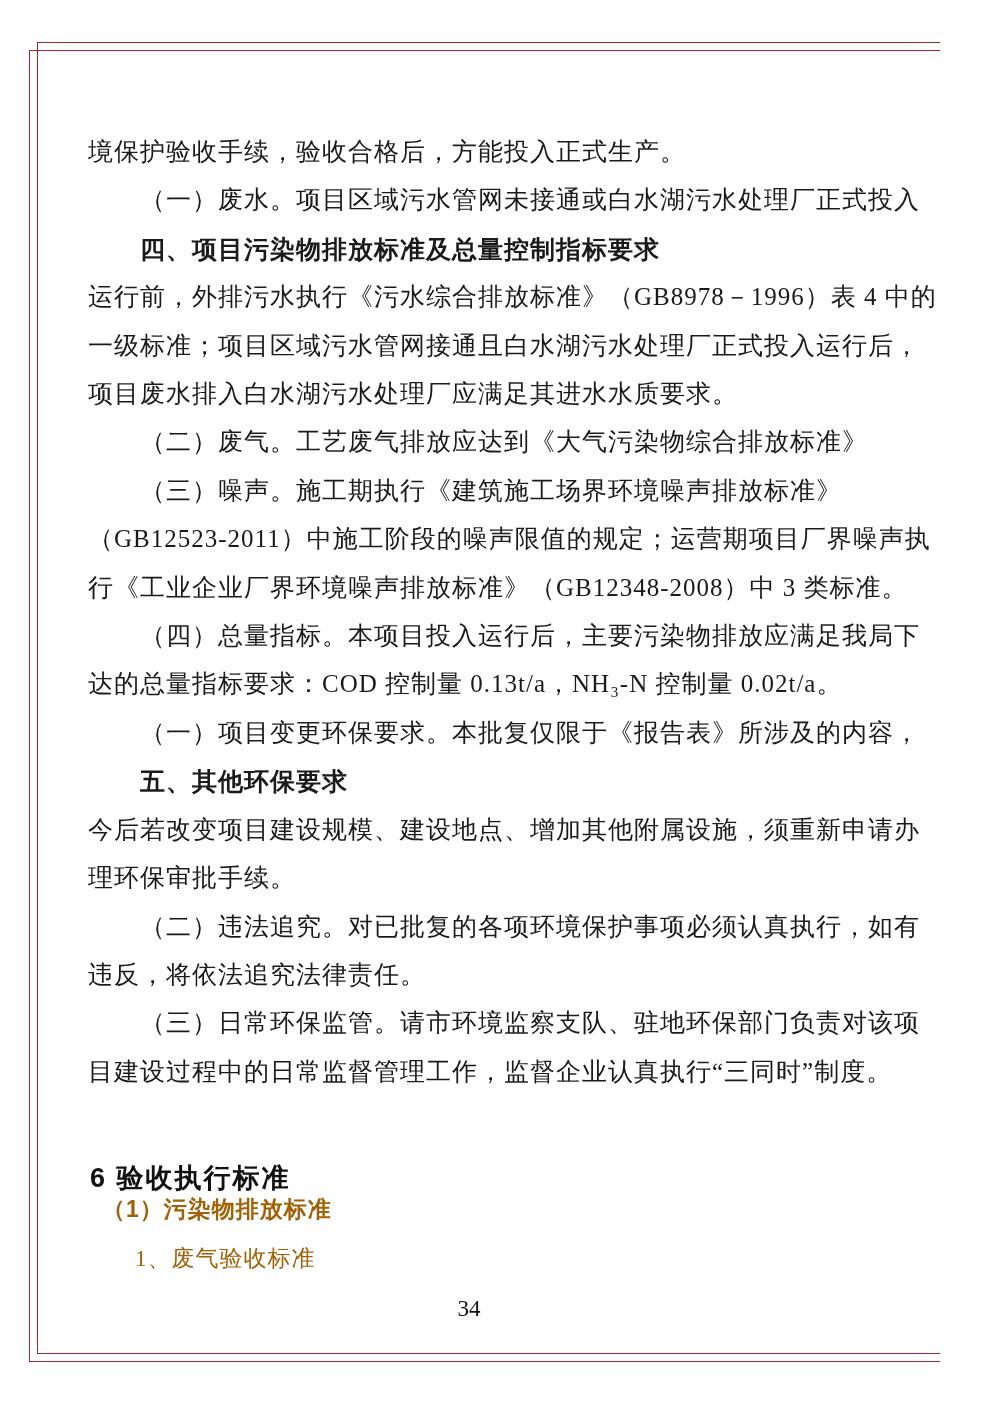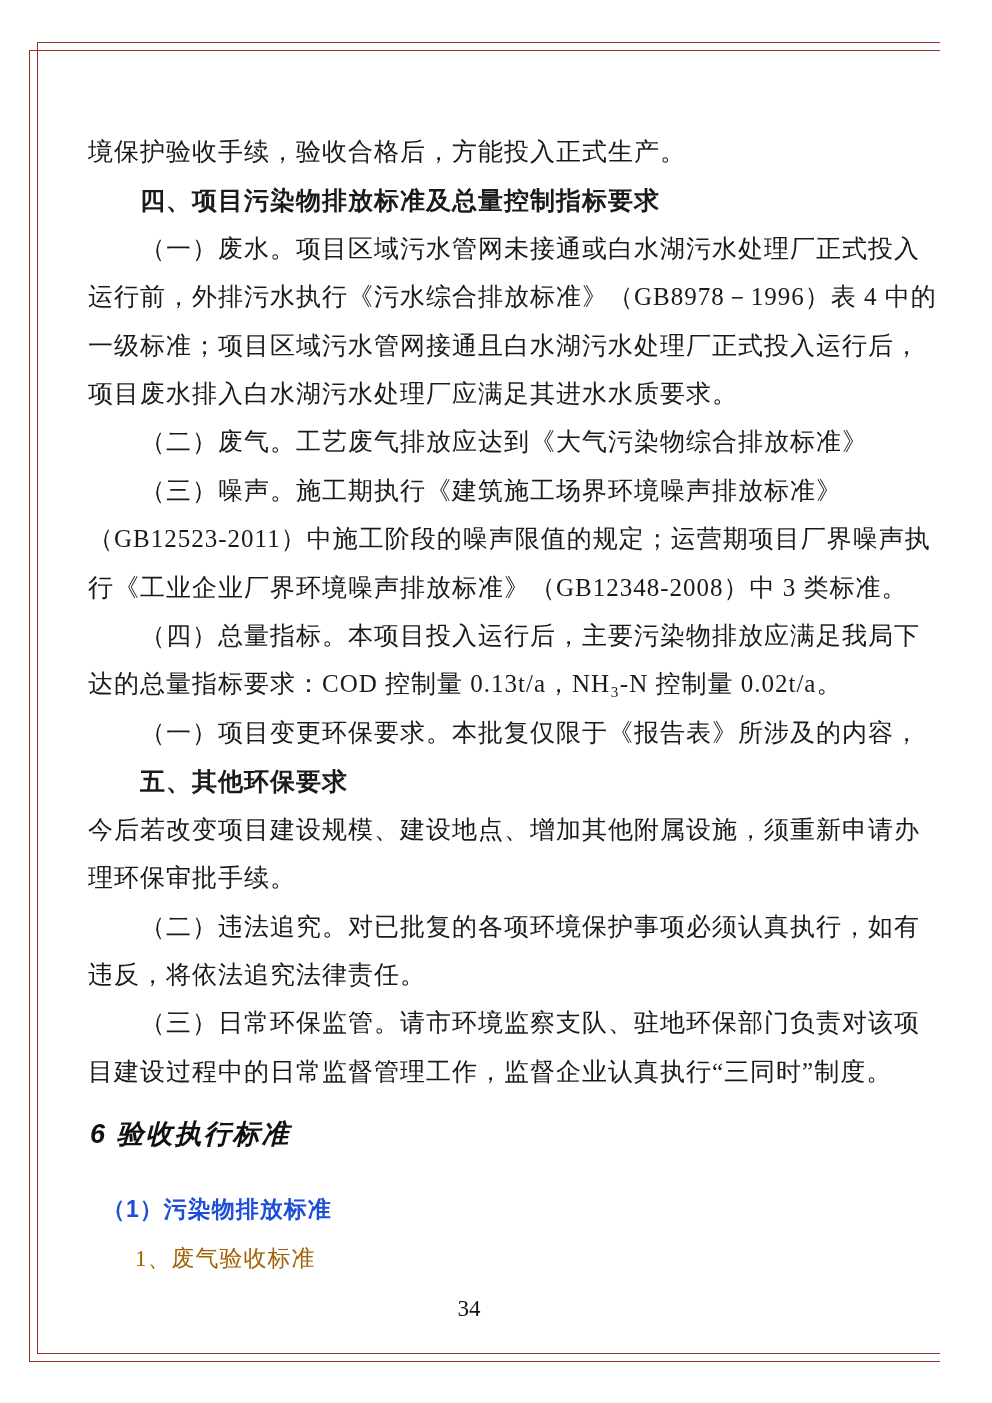--- a/index.html
+++ b/index.html
@@ -41,42 +41,41 @@
   }
   .line.indent { padding-left: 52px; }
   .line.bold {
     font-weight: 700;
     font-family: "Liberation Sans", "DejaVu Sans", sans-serif;
   }
 
   .chapter-heading {
     position: absolute;
     left: 90px;
-    top: 1116px;
+    top: 1160px;
     margin: 0;
     font-size: 27px;
     line-height: 36px;
     font-weight: 700;
     letter-spacing: 2px;
     font-family: "Liberation Sans", "DejaVu Sans", sans-serif;
     color: #111;
     white-space: nowrap;
-    font-style: italic;
   }
   .sub-heading {
     position: absolute;
     left: 102px;
     top: 1192px;
     margin: 0;
     font-size: 23px;
     line-height: 34px;
     font-weight: 700;
     letter-spacing: 1px;
     font-family: "Liberation Sans", "DejaVu Sans", sans-serif;
-    color: #1d4ed8;
+    color: #a16207;
     white-space: nowrap;
   }
   .list-item {
     position: absolute;
     left: 135px;
     top: 1243px;
     font-size: 23px;
     line-height: 32px;
     letter-spacing: 1px;
     color: #a16207;
@@ -97,22 +96,22 @@
 </head>
 <body>
 
 <div class="page">
 
   <div class="frame frame-a"></div>
   <div class="frame frame-b"></div>
 
   <div class="content" id="lines-container">
       <div class="line">境保护验收手续，验收合格后，方能投入正式生产。</div>
+      <div class="line indent">（一）废水。项目区域污水管网未接通或白水湖污水处理厂正式投入</div>
       <div class="line bold indent">四、项目污染物排放标准及总量控制指标要求</div>
-      <div class="line indent">（一）废水。项目区域污水管网未接通或白水湖污水处理厂正式投入</div>
       <div class="line">运行前，外排污水执行《污水综合排放标准》（GB8978－1996）表 4 中的</div>
       <div class="line">一级标准；项目区域污水管网接通且白水湖污水处理厂正式投入运行后，</div>
       <div class="line">项目废水排入白水湖污水处理厂应满足其进水水质要求。</div>
       <div class="line indent">（二）废气。工艺废气排放应达到《大气污染物综合排放标准》</div>
       <div class="line indent">（三）噪声。施工期执行《建筑施工场界环境噪声排放标准》</div>
       <div class="line">（GB12523-2011）中施工阶段的噪声限值的规定；运营期项目厂界噪声执</div>
       <div class="line">行《工业企业厂界环境噪声排放标准》（GB12348-2008）中 3 类标准。</div>
       <div class="line indent">（四）总量指标。本项目投入运行后，主要污染物排放应满足我局下</div>
       <div class="line">达的总量指标要求：COD 控制量 0.13t/a，NH₃-N 控制量 0.02t/a。</div>
       <div class="line indent">（一）项目变更环保要求。本批复仅限于《报告表》所涉及的内容，</div>

